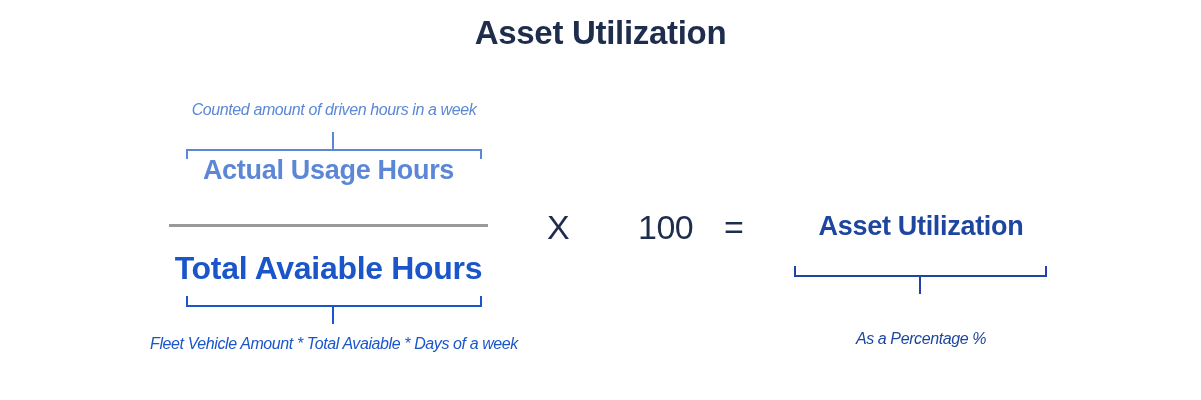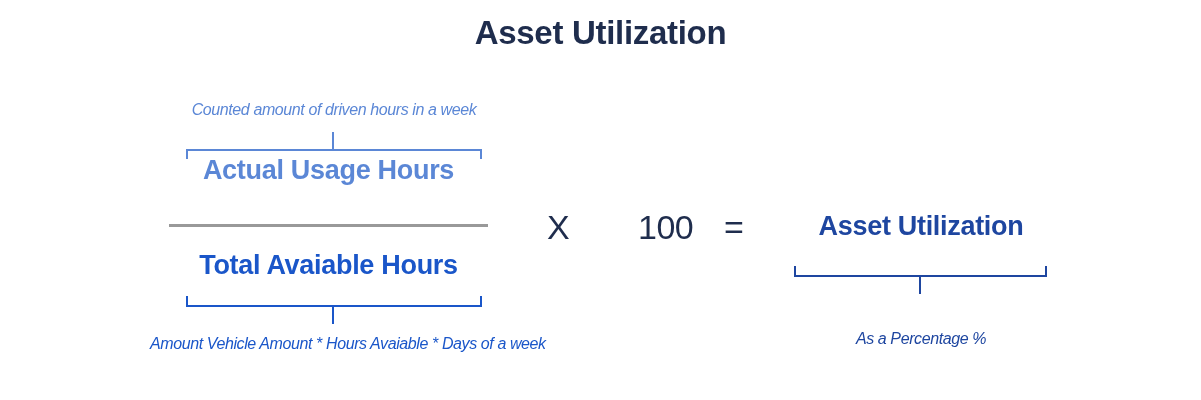--- a/index.html
+++ b/index.html
@@ -5,21 +5,21 @@
     html, body { margin: 0; padding: 0; background: #ffffff; }
     body { width: 1201px; height: 400px; position: relative; overflow: hidden; font-family: "Liberation Sans", sans-serif; }
     .abs { position: absolute; }
     .title { left: 0; width: 1201px; top: 14px; text-align: center; font-size: 33px; font-weight: bold; color: #1f2d4d; letter-spacing: -0.3px; }
     .note { font-style: italic; font-size: 16px; letter-spacing: -0.4px; text-align: center; white-space: nowrap; }
     .note-top { left: 186px; width: 296px; top: 101px; color: #5b87d6; }
     .note-bottom { left: 150px; width: 368px; top: 335px; color: #1a56c9; }
     .note-right { left: 794px; width: 254px; top: 330px; color: #1e46a0; }
     .term { text-align: center; font-weight: bold; white-space: nowrap; letter-spacing: -0.3px; }
     .term-num { left: 169px; width: 319px; top: 155px; font-size: 27px; color: #5b87d6; }
-    .term-den { left: 169px; width: 319px; top: 250px; font-size: 27px; color: #1a56c9; }
+    .term-den { left: 169px; width: 319px; top: 250px; font-size: 32px; color: #1a56c9; }
     .term-res { left: 794px; width: 254px; top: 211px; font-size: 27px; color: #1e46a0; }
     .divider { left: 169px; top: 224px; width: 319px; height: 3px; background: #999999; }
     .op { top: 208px; font-size: 34px; color: #1f2d4d; }
     .op-x { left: 547px; }
     .op-100 { left: 638px; letter-spacing: -0.5px; }
     .op-eq { left: 724px; }
     .bracket { position: absolute; }
     .b-h { position: absolute; height: 2px; }
     .b-v { position: absolute; width: 2px; }
   </style>
@@ -39,21 +39,21 @@
 <div class="abs term term-num">Actual Usage Hours</div>
 <div class="abs divider"></div>
 <div class="abs term term-den">Total Avaiable Hours</div>
 
 <div class="bracket">
   <div class="b-v" style="left:186px; top:296px; height:10px; background:#1a56c9;"></div>
   <div class="b-v" style="left:480px; top:296px; height:10px; background:#1a56c9;"></div>
   <div class="b-h" style="left:186px; top:305px; width:296px; background:#1a56c9;"></div>
   <div class="b-v" style="left:332px; top:305px; height:19px; background:#1a56c9;"></div>
 </div>
-<div class="abs note note-bottom">Amount Vehicle Amount * Hours Avaiable * Days of a week</div>
+<div class="abs note note-bottom">Fleet Vehicle Amount * Total Avaiable * Days of a week</div>
 
 <div class="abs op op-x">X</div>
 <div class="abs op op-100">100</div>
 <div class="abs op op-eq">=</div>
 
 <div class="abs term term-res">Asset Utilization</div>
 <div class="bracket">
   <div class="b-v" style="left:794px; top:266px; height:11px; background:#1e46a0;"></div>
   <div class="b-v" style="left:1045px; top:266px; height:11px; background:#1e46a0;"></div>
   <div class="b-h" style="left:794px; top:275px; width:253px; background:#1e46a0;"></div>

